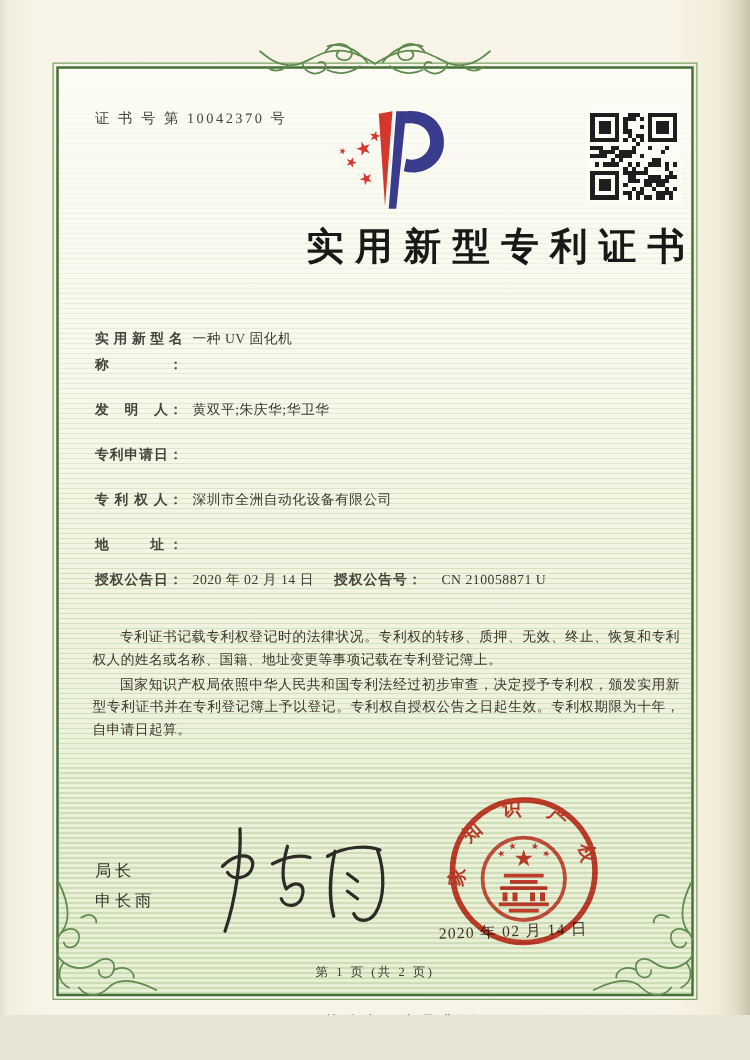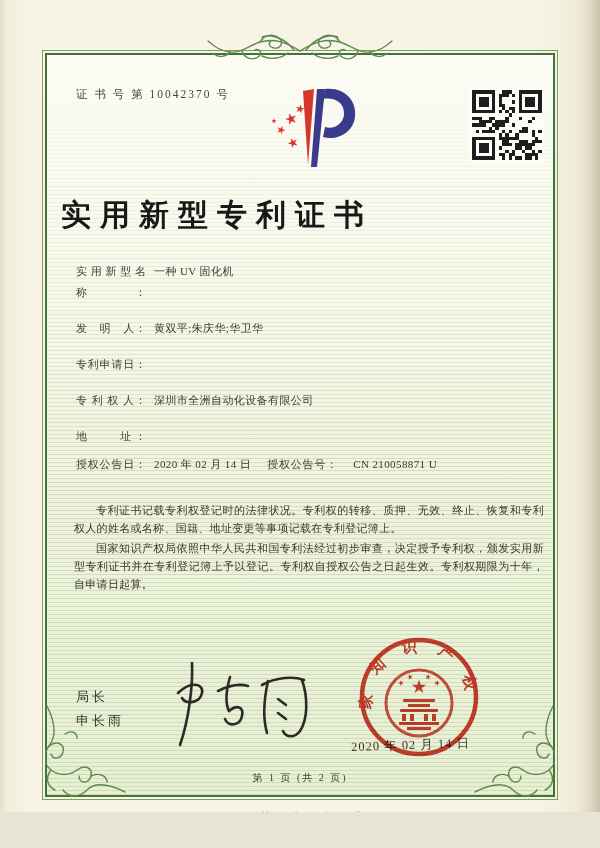--- a/index.html
+++ b/index.html
@@ -20,26 +20,26 @@
       linear-gradient(180deg,#f8f7ec 0%,#f1f4e0 55%,#e7efd4 100%);
     pointer-events:none;}
   .ornament-top{position:absolute;left:157px;top:-20px;width:200px;height:40px;}
   .corner{position:absolute;width:85px;height:100px;}
   .corner-left{left:2px;top:648px;}
   .corner-right{right:2px;top:648px;}
   
   .cert-no{position:absolute;left:33px;top:36px;font-size:11.5px;letter-spacing:2px;color:#45453e;}
   .logo{position:absolute;left:200px;top:26px;width:130px;height:100px;}
   .qr{position:absolute;left:426px;top:36px;width:76px;height:76px;background:#fdfdf8;}
-  .title{position:absolute;left:0;top:126px;width:100%;margin:18px;text-align:left;
+  .title{position:absolute;left:0;top:126px;width:100%;margin:0;text-align:right;
     font-size:30px;font-weight:700;letter-spacing:9px;color:#181818;}
   
   .fields{position:absolute;left:33px;top:210px;width:468px;font-size:11px;color:#3a3a34;}
   .field-row{margin-bottom:15px;line-height:21px;display:flex;}
-  .flabel{display:inline-block;width:70px;flex:0 0 70px;text-align:justify;text-align-last:justify;margin-right:8px;color:#43433c;}
+  .flabel{display:inline-block;width:70px;flex:0 0 70px;text-align:justify;text-align-last:justify;margin-right:8px;color:#43433c;font-weight:bold;}
   .fvalue{letter-spacing:.4px;}
   .addr-row .fvalue{width:336px;line-height:18px;}
   .addr-row{margin-bottom:7px;}
   .grant-row{white-space:nowrap;}
   .flabel2{margin-left:16px;}
   .fvalue2{margin-left:8px;letter-spacing:.4px;}
   
   .paras{position:absolute;left:31px;top:450px;width:470px;font-size:11px;line-height:18px;color:#3c372f;text-align:justify;}
   .paras p{margin:0 0 2px 0;text-indent:22px;letter-spacing:.3px;}
   

